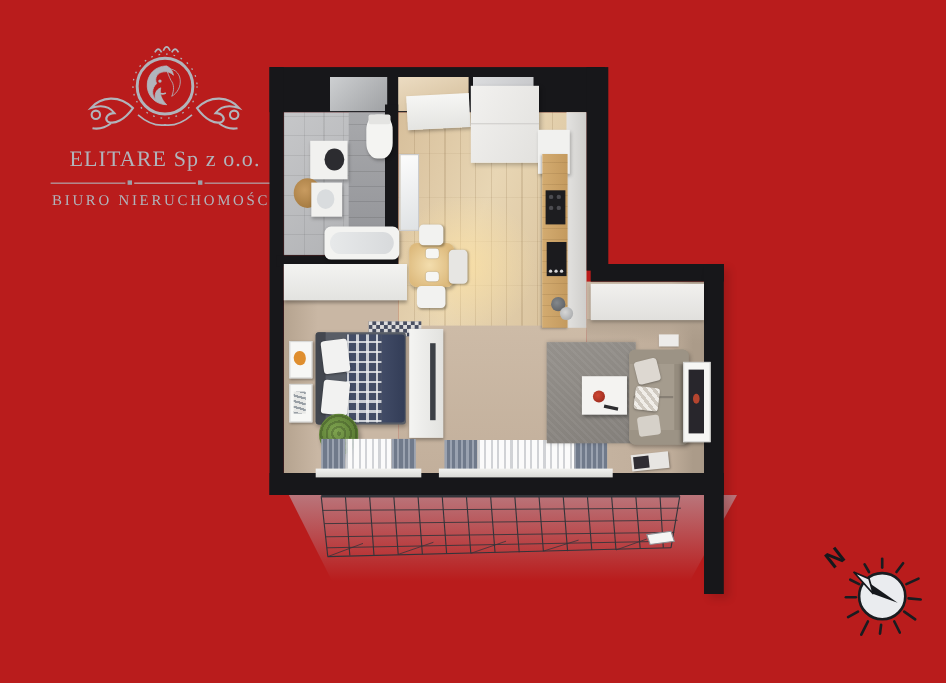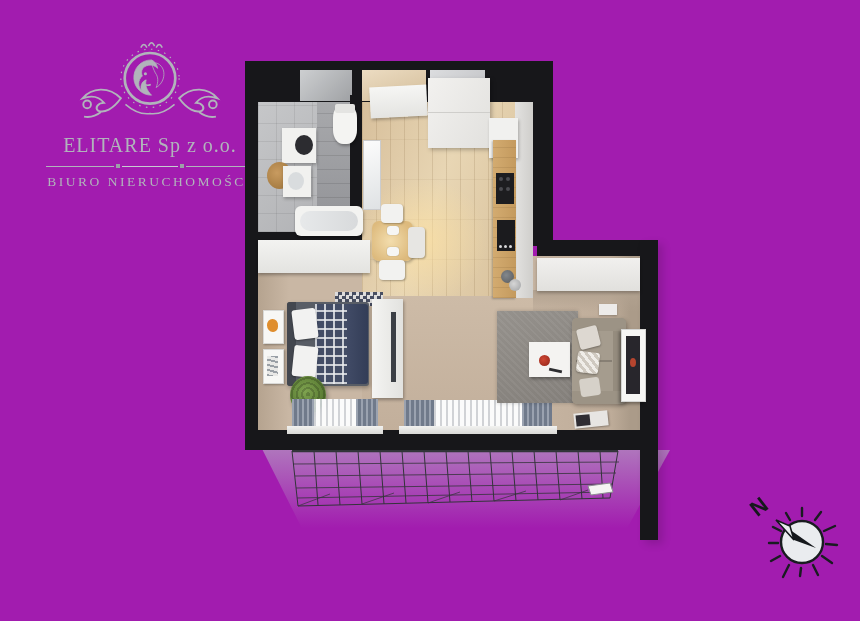--- a/index.html
+++ b/index.html
@@ -1,17 +1,17 @@
 <!DOCTYPE html>
 <html><head>
 <meta charset="utf-8">
 <style>
   html,body{margin:0;padding:0;}
   body{background:#e9ebee;font-family:"Liberation Sans",sans-serif;}
-  .scene{position:relative;width:860px;height:621px;background:#a21caf;overflow:hidden;}
+  .scene{position:relative;width:860px;height:621px;background:#b91c1c;overflow:hidden;}
   .abs{position:absolute;}
   .wall{position:absolute;background:#17171a;}
 
   
   .logo{position:absolute;left:38px;top:40px;width:224px;text-align:center;color:#b1b4bb;}
   .logo .crest{display:block;margin:0 auto;}
   .logo .company{font-family:"Liberation Serif",serif;font-size:20px;letter-spacing:1px;margin-top:2px;}
   .logo .divider{display:flex;align-items:center;margin:6px 8px 5px 8px;height:6px;}
   .logo .divider .ln{flex:1;height:1px;background:#b1b4bb;}
   .logo .divider .sq{width:4px;height:4px;background:#9da0a8;margin:0 2px;}

